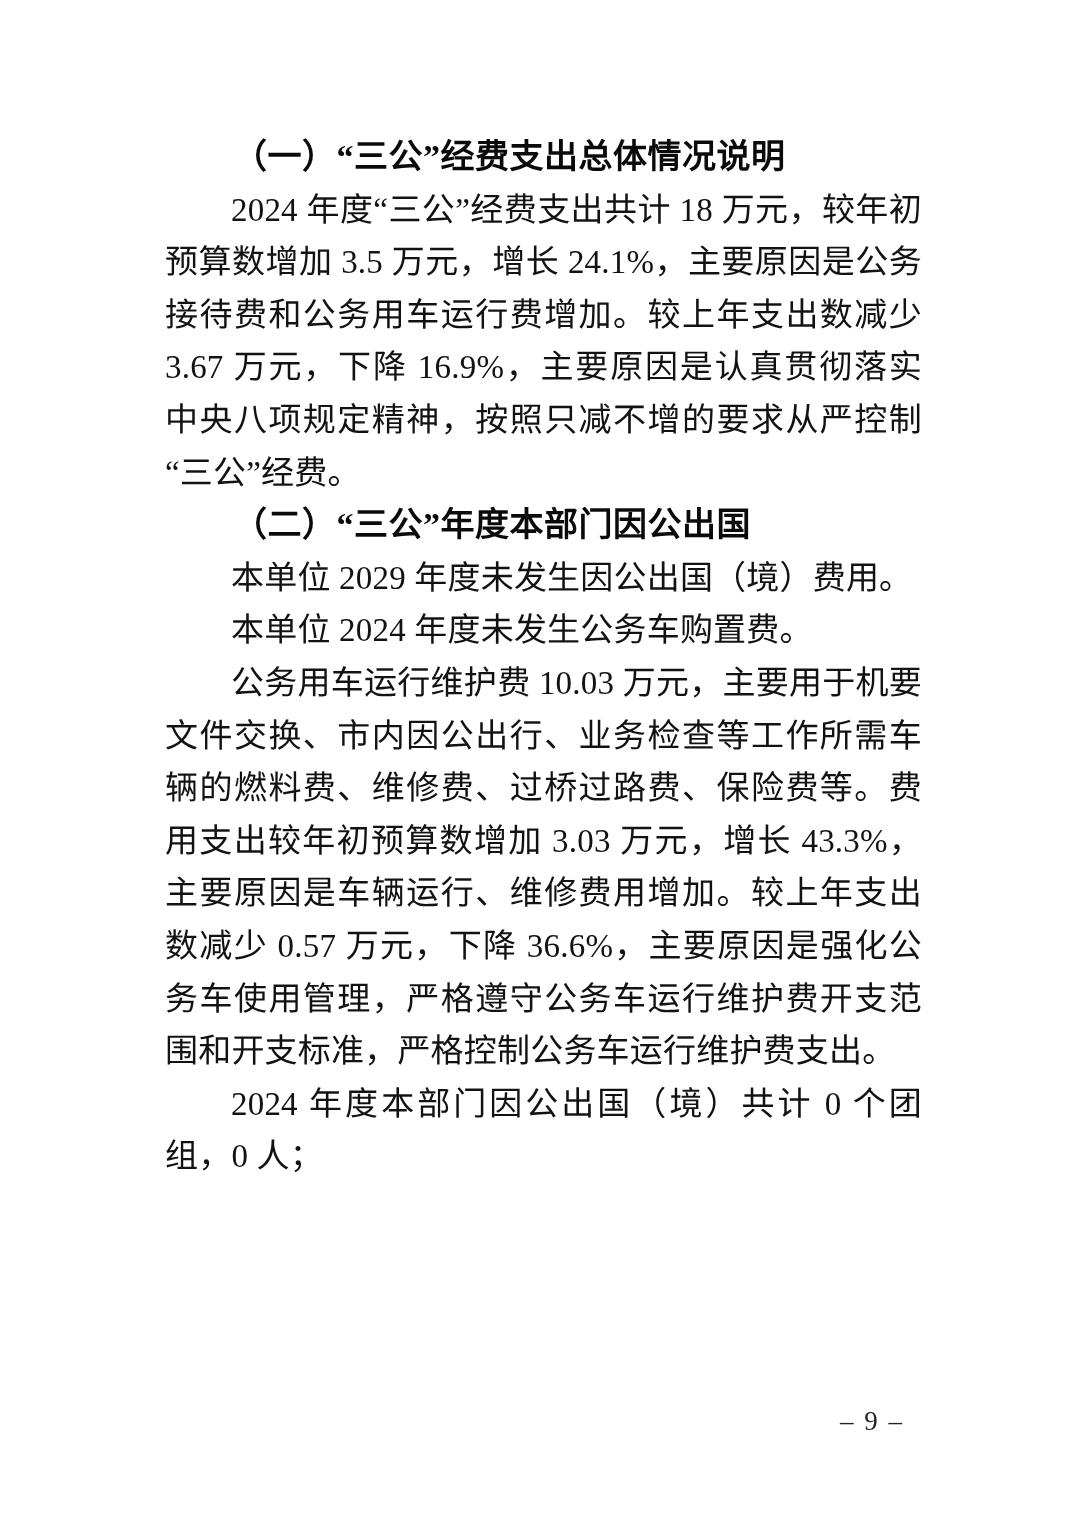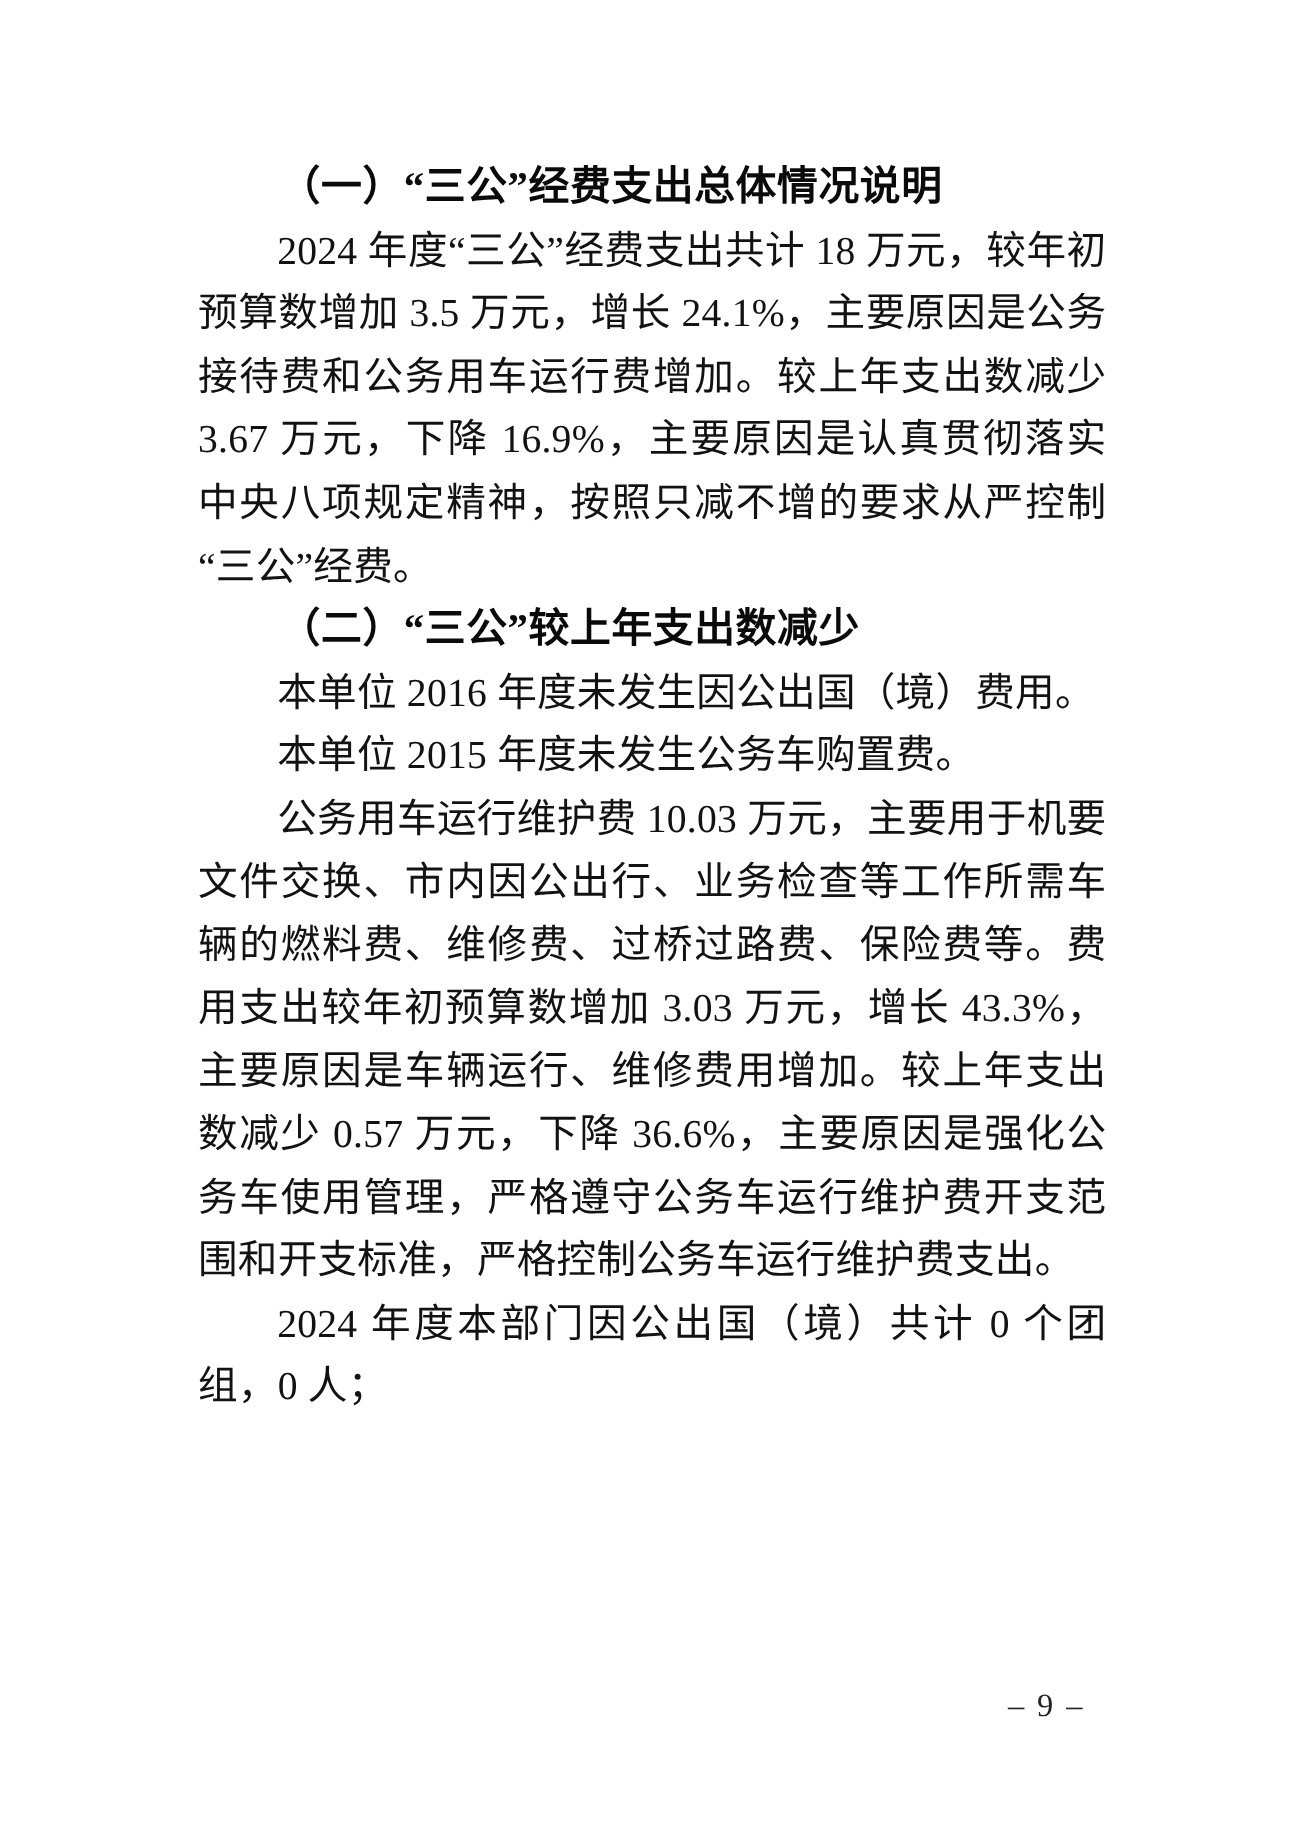--- a/index.html
+++ b/index.html
@@ -63,23 +63,23 @@
 
 <div class="page">
   <div class="content">
 
     <section>
       <h2>（一）“三公”经费支出总体情况说明</h2>
       <p>2024 年度“三公”经费支出共计 18 万元，较年初预算数增加 3.5 万元，增长 24.1%，主要原因是公务接待费和公务用车运行费增加。较上年支出数减少 3.67 万元，下降 16.9%，主要原因是认真贯彻落实中央八项规定精神，按照只减不增的要求从严控制“三公”经费。</p>
     </section>
 
     <section>
-      <h2>（二）“三公”较上年支出数减少</h2>
-      <p>本单位 2016 年度未发生因公出国（境）费用。</p>
-      <p>本单位 2015 年度未发生公务车购置费。</p>
+      <h2>（二）“三公”年度本部门因公出国</h2>
+      <p>本单位 2029 年度未发生因公出国（境）费用。</p>
+      <p>本单位 2024 年度未发生公务车购置费。</p>
       <p>公务用车运行维护费 10.03 万元，主要用于机要文件交换、市内因公出行、业务检查等工作所需车辆的燃料费、维修费、过桥过路费、保险费等。费用支出较年初预算数增加 3.03 万元，增长 43.3%，主要原因是车辆运行、维修费用增加。较上年支出数减少 0.57 万元，下降 36.6%，主要原因是强化公务车使用管理，严格遵守公务车运行维护费开支范围和开支标准，严格控制公务车运行维护费支出。</p>
     </section>
 
     <section>
       <p>2024 年度本部门因公出国（境）共计 0 个团组，0 人；</p>
     </section>
 
   </div>
 
   <div class="page-number">– 9 –</div>

